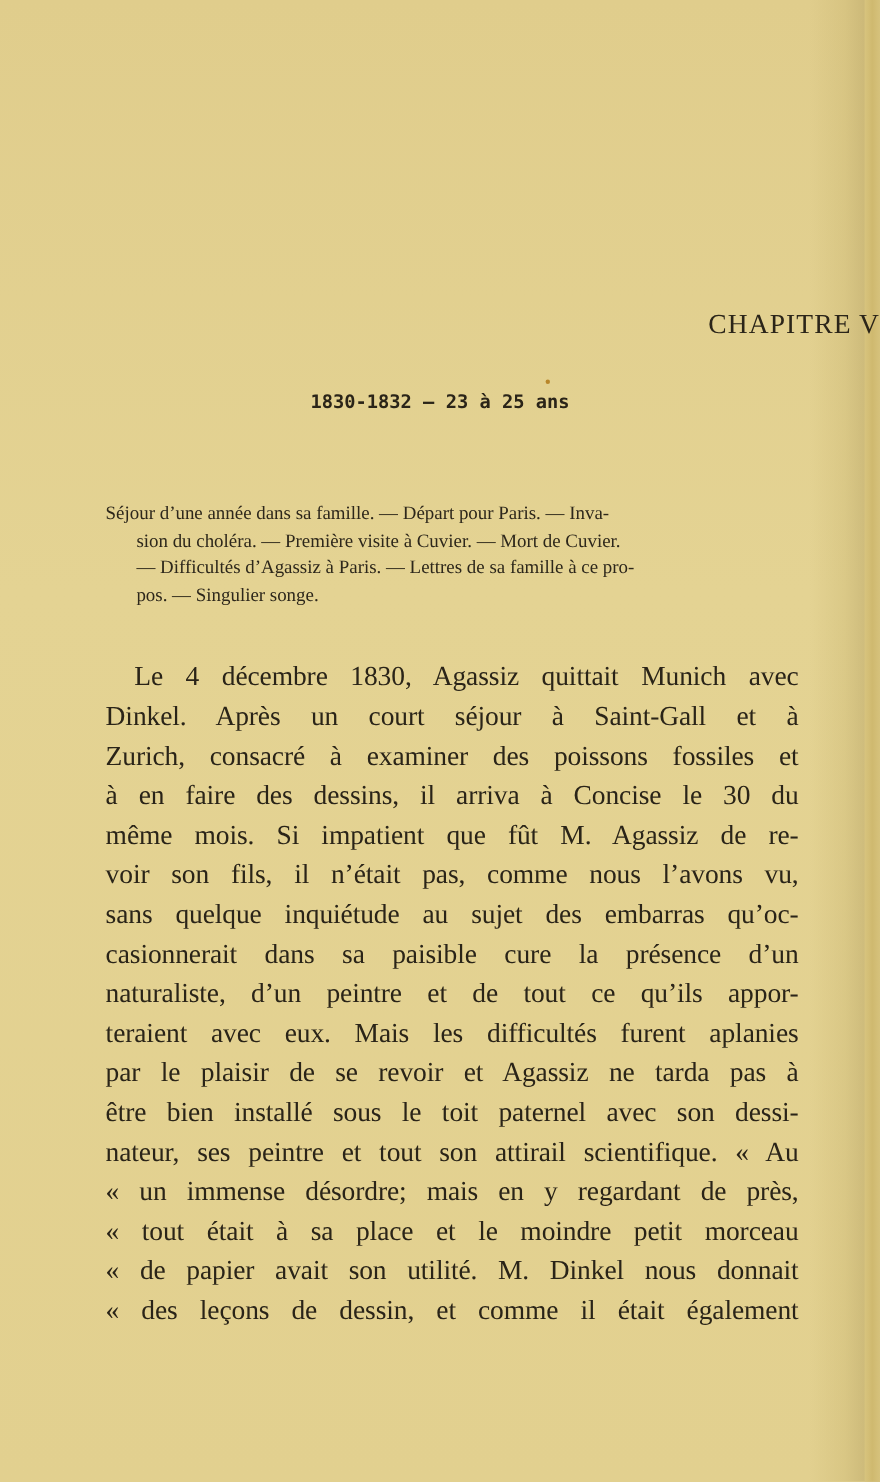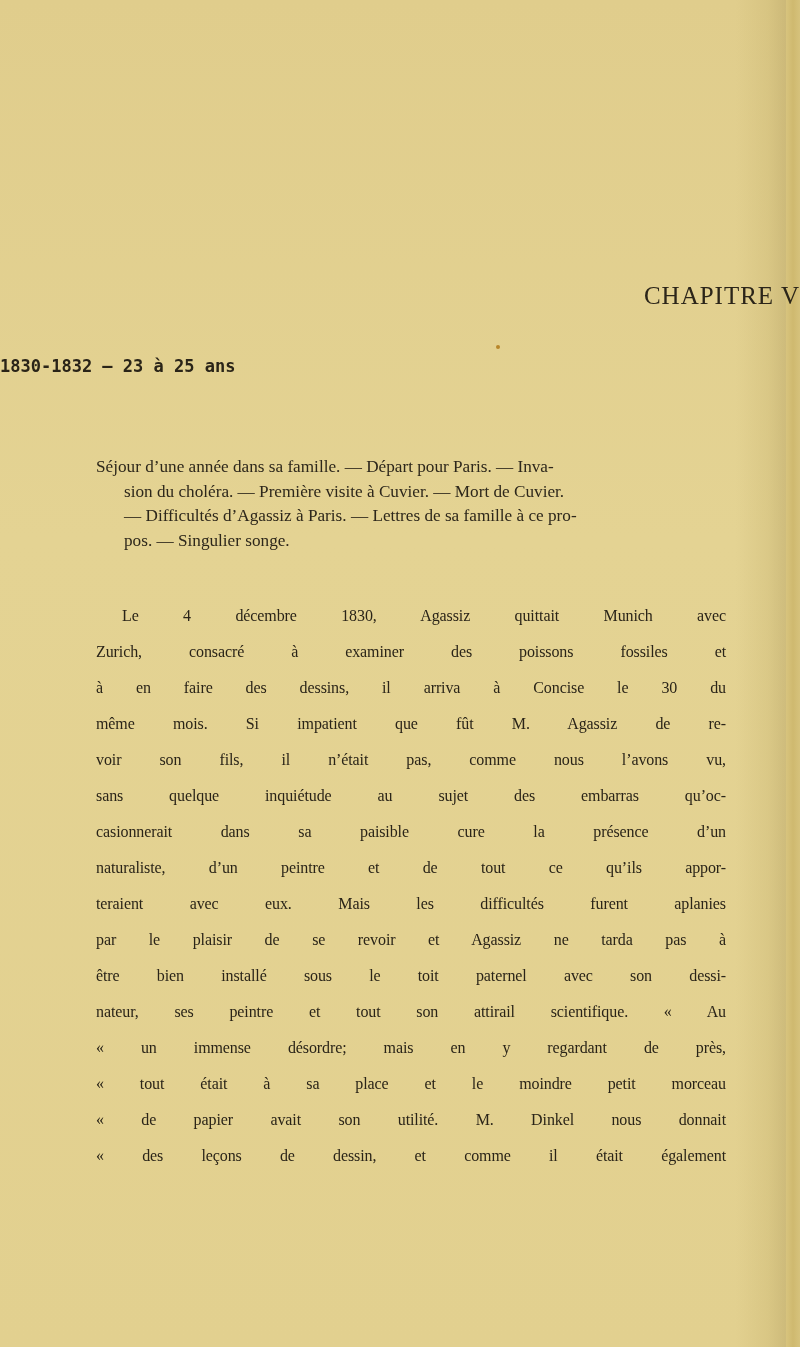--- a/index.html
+++ b/index.html
@@ -42,21 +42,21 @@
       position: absolute;
       left: 496px; top: 345px;
       width: 4px; height: 4px;
       border-radius: 50%;
       background: #b8862a;
     }
     .dates {
       position: absolute;
       left: 0; width: 800px;
       top: 356px;
-      text-align: left;
+      text-align: center;
       font-family: "DejaVu Sans Mono", "Liberation Mono", monospace;
       font-weight: bold;
       font-size: 17px;
       color: #2a2418;
     }
     .summary {
       position: absolute;
       left: 96px;
       top: 455px;
       width: 620px;
@@ -66,21 +66,21 @@
       text-align: justify;
       font-family: Liberation Serif, serif;
     }
     .summary .line { display: block; white-space: nowrap; }
     .summary .indent { padding-left: 28px; }
     .body-text {
       position: absolute;
       left: 96px;
       top: 598px;
       width: 630px;
-      font-size: 16px;
+      font-size: 25px;
       line-height: 36px;
       color: #2a2418;
     }
     .body-text .line {
       display: block;
       white-space: nowrap;
       text-align: justify;
       text-align-last: justify;
       width: 630px;
       letter-spacing: -0.1px;
@@ -100,20 +100,21 @@
 
 <div class="summary">
   <span class="line">Séjour d’une année dans sa famille. — Départ pour Paris. — Inva-</span>
   <span class="line indent">sion du choléra. — Première visite à Cuvier. — Mort de Cuvier.</span>
   <span class="line indent">— Difficultés d’Agassiz à Paris. — Lettres de sa famille à ce pro-</span>
   <span class="line indent">pos. — Singulier songe.</span>
 </div>
 
 <div class="body-text">
   <span class="line first">Le 4 décembre 1830, Agassiz quittait Munich avec</span>
+  <span class="line">Dinkel. Après un court séjour à Saint-Gall et à</span>
   <span class="line">Zurich, consacré à examiner des poissons fossiles et</span>
   <span class="line">à en faire des dessins, il arriva à Concise le 30 du</span>
   <span class="line">même mois. Si impatient que fût M. Agassiz de re-</span>
   <span class="line">voir son fils, il n’était pas, comme nous l’avons vu,</span>
   <span class="line">sans quelque inquiétude au sujet des embarras qu’oc-</span>
   <span class="line">casionnerait dans sa paisible cure la présence d’un</span>
   <span class="line">naturaliste, d’un peintre et de tout ce qu’ils appor-</span>
   <span class="line">teraient avec eux. Mais les difficultés furent aplanies</span>
   <span class="line">par le plaisir de se revoir et Agassiz ne tarda pas à</span>
   <span class="line">être bien installé sous le toit paternel avec son dessi-</span>

